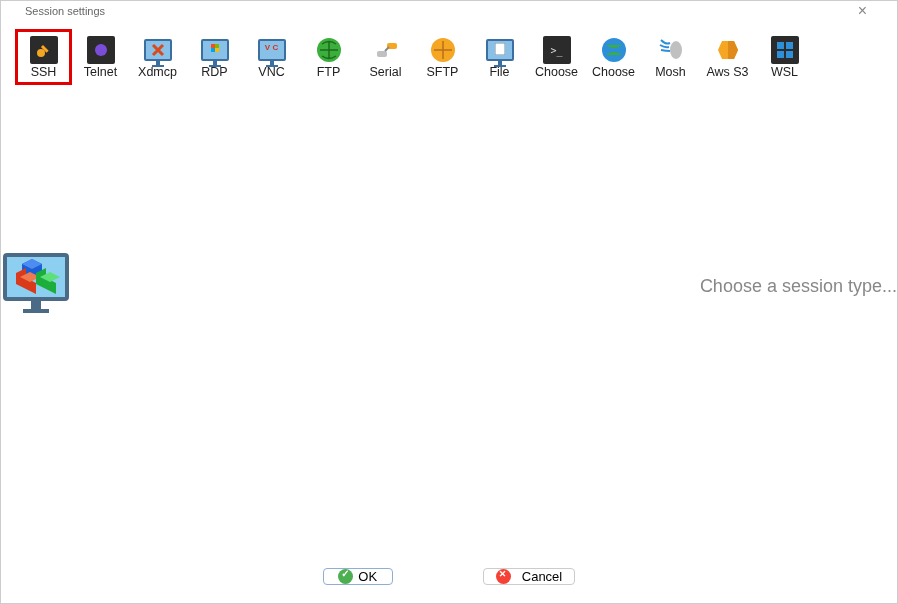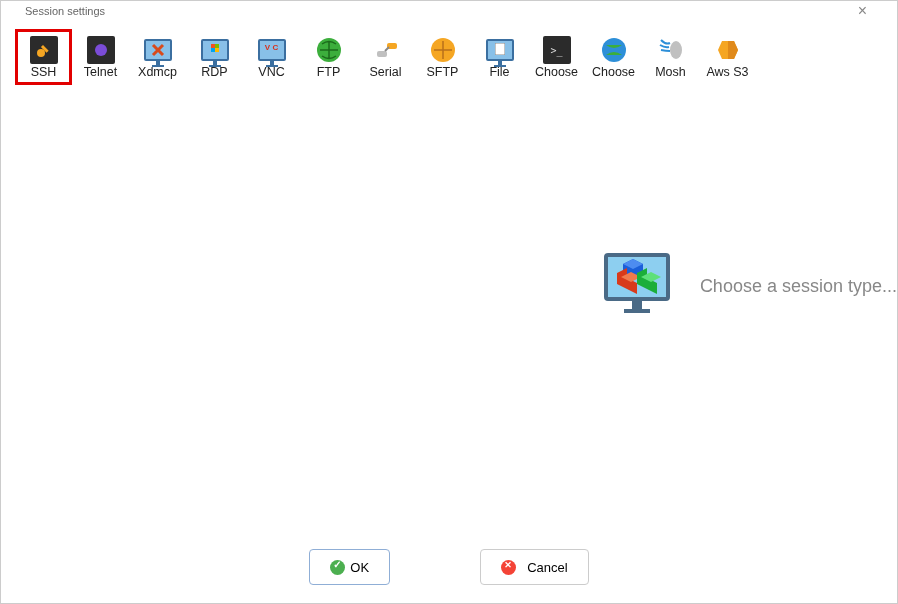--- a/index.html
+++ b/index.html
@@ -4,24 +4,24 @@
   <style>
     * { margin:0; padding:0; box-sizing:border-box; font-family:"Segoe UI",Tahoma,sans-serif; }
     body { width:898px; height:604px; background:#fff; position:relative; border:1px solid #ccc; }
     .title-bar { height:20px; padding:2px 24px; font-size:11px; color:#666; display:flex; align-items:center; justify-content:space-between; }
     .close-x { font-size:16px; color:#888; cursor:pointer; padding:0 6px; }
     .toolbar { display:flex; gap:0; padding:8px 14px 4px; }
     .sess-btn { width:57px; display:flex; flex-direction:column; align-items:center; cursor:pointer; padding:4px 0; border:2px solid transparent; }
     .sess-btn.highlighted { border:3px solid #e20000; padding:3px 8px; }
     .sess-icon { width:30px; height:30px; display:flex; align-items:center; justify-content:center; }
     .sess-label { font-size:12.5px; color:#222; }
-    .center-area { position:absolute; top:250px; left:0; right:0; display:flex; align-items:center; justify-content:flex-end; gap:28px; }
+    .center-area { position:absolute; top:250px; left:0; right:0; display:flex; align-items:center; justify-content:space-between; gap:28px; }
     .prompt { font-size:18px; color:#888; }
     .footer { position:absolute; bottom:18px; left:0; right:0; display:flex; justify-content:center; gap:90px; }
-    .btn { min-width:70px; height:36px; border:1px solid #8faed6; border-radius:4px; background:#fff; display:flex; align-items:center; justify-content:center; gap:5px; font-size:13px; cursor:pointer; padding:0 20px; }
+    .btn { min-width:70px; height:17px; border:1px solid #8faed6; border-radius:4px; background:#fff; display:flex; align-items:center; justify-content:center; gap:5px; font-size:13px; cursor:pointer; padding:0 12px; }
     .btn.cancel { border-color:#ccc;gap:11px; }
     .ck { width:15px; height:15px; border-radius:50%; display:inline-block; }
     .ck.ok { background:#4caf50; position:relative; }
     .ck.ok::after { content:"✓"; color:#fff; font-size:10px; position:absolute; top:-1px; left:3px; font-weight:bold; }
     .ck.cx { background:#f44336; position:relative; }
     .ck.cx::after { content:"✕"; color:#fff; font-size:9px; position:absolute; top:0; left:3px; font-weight:bold; }
     
     .ico-dark { background:#2b2b2b; width:28px; height:28px; border-radius:2px; display:flex; align-items:center; justify-content:center; }
     
     .ico-mon { width:28px; height:22px; border:2px solid #3b6fa0; border-radius:2px; background:#88c0e8; position:relative; }
@@ -150,20 +150,33 @@
       <div class="sess-label">Mosh</div>
     </div>
     <div class="sess-btn">
       <div class="sess-icon">
         <svg width="26" height="26">
           <polygon points="7,4 19,4 23,13 19,22 7,22 3,13" fill="#f5a623"></polygon>
           <polygon points="13,4 19,4 23,13 19,22 13,22" fill="#e08a1b"></polygon>
         </svg>
       </div>
       <div class="sess-label">Aws S3</div>
+    </div>
+    <div class="sess-btn">
+      <div class="sess-icon">
+        <div class="ico-dark">
+          <svg width="16" height="16">
+            <rect width="7" height="7" x="0" y="0" fill="#2d8fd8"></rect>
+            <rect width="7" height="7" x="9" y="0" fill="#2d8fd8"></rect>
+            <rect width="7" height="7" x="0" y="9" fill="#2d8fd8"></rect>
+            <rect width="7" height="7" x="9" y="9" fill="#2d8fd8"></rect>
+          </svg>
+        </div>
+      </div>
+      <div class="sess-label">WSL</div>
     </div>
   </div>
 
 <div class="center-area">
   <span>
     <svg width="70" height="66" viewBox="0 0 70 66">
       <rect x="4" y="4" width="62" height="44" rx="2" fill="#8dcff0" stroke="#4a6a86" stroke-width="4"></rect>
       <rect x="30" y="50" width="10" height="8" fill="#4a6a86"></rect>
       <rect x="22" y="58" width="26" height="4" fill="#4a6a86"></rect>
       <g transform="translate(35,26)">

